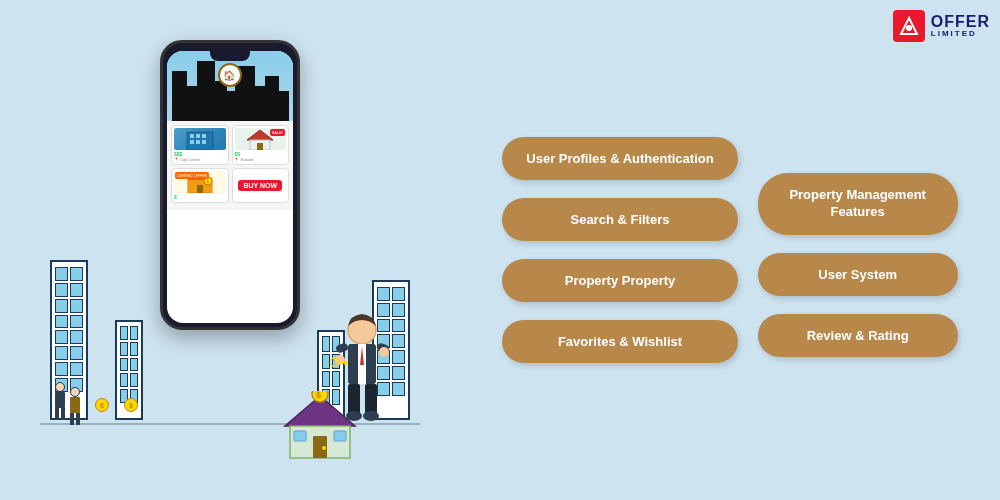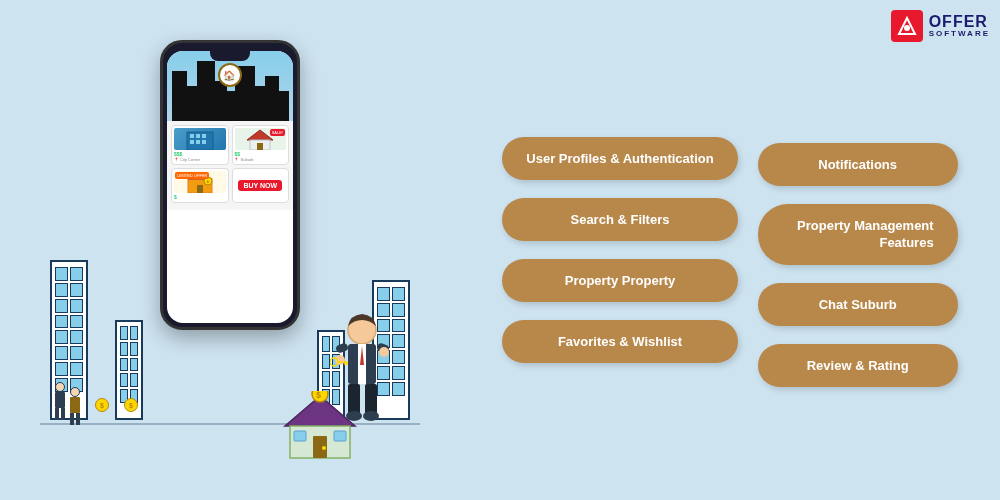--- a/index.html
+++ b/index.html
@@ -304,21 +304,20 @@
 
     .feature-bubble.wide {
       min-width: 210px;
     }
 
     .feature-bubble.multiline {
       white-space: normal;
       min-width: 180px;
       max-width: 200px;
       line-height: 1.3;
-      text-align: right;
     }
 
     
     .person-figure {
       display: flex;
       flex-direction: column;
       align-items: center;
     }
 
     .person-head {
@@ -346,21 +345,21 @@
 
 <div class="logo-area">
   <div class="logo-icon">
     <svg width="20" height="20" viewBox="0 0 20 20">
       <polygon points="2,18 10,2 18,18" fill="none" stroke="white" stroke-width="2"></polygon>
       <circle cx="10" cy="12" r="3" fill="white"></circle>
     </svg>
   </div>
   <div class="logo-text">
     <span class="relia">OFFER</span>
-    <span class="software">SOFTWARE</span>
+    <span class="software">LIMITED</span>
   </div>
 </div>
 
 <div class="left-section">
   <div class="phone-container">
 
     <div class="buildings-bg">
 
       <div style="width:38px;height:160px;background:white;border:2px solid #1a3a5c;position:relative;margin-bottom:0;">
         <div style="position:absolute;top:5px;left:3px;right:3px;display:grid;grid-template-columns:1fr 1fr;grid-template-rows:repeat(8,1fr);gap:2px;height:80%;">
@@ -612,30 +611,27 @@
 
 
         <div class="feature-bubble wide">
           <span>Favorites &amp; Wishlist</span>
         </div>
 
       </div>
 
       <div class="right-bubbles">
 
-        <div class="feature-bubble">
-          <span>Notifications</span>
-        </div>
 
         <div class="feature-bubble multiline">
           <span>Property Management Features</span>
         </div>
 
         <div class="feature-bubble">
-          <span>Chat Suburb</span>
+          <span>User System</span>
         </div>
 
         <div class="feature-bubble">
           <span>Review &amp; Rating</span>
         </div>
 
       </div>
     </div>
   </div>
 </div>

